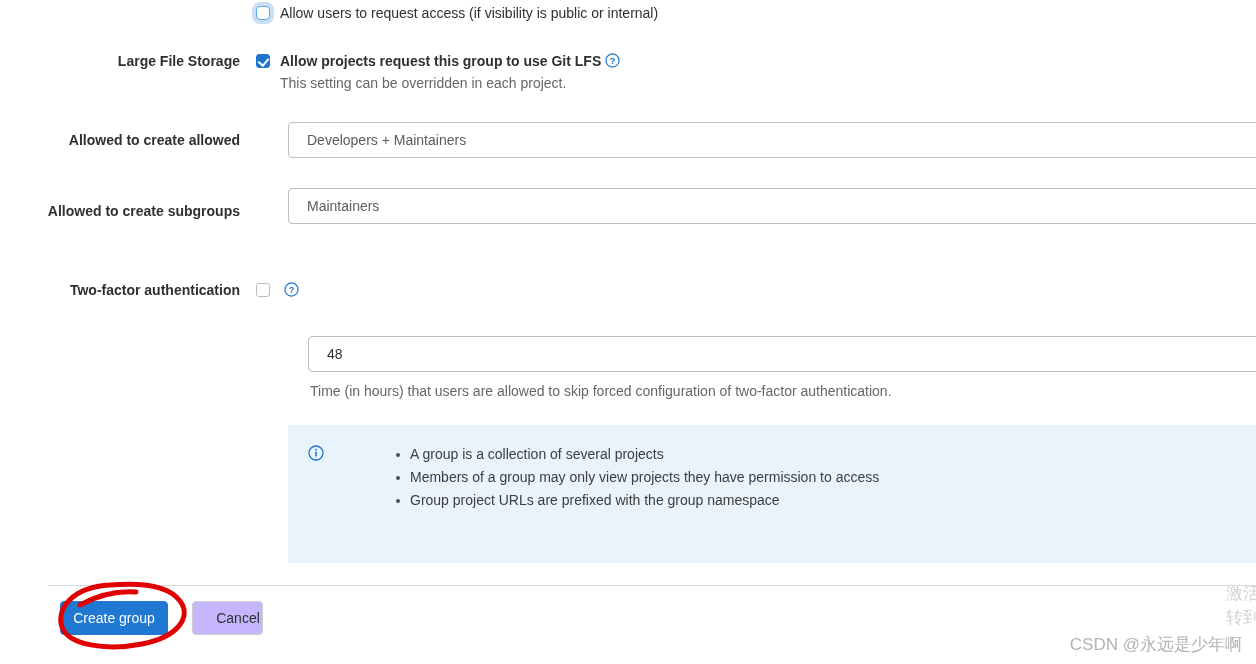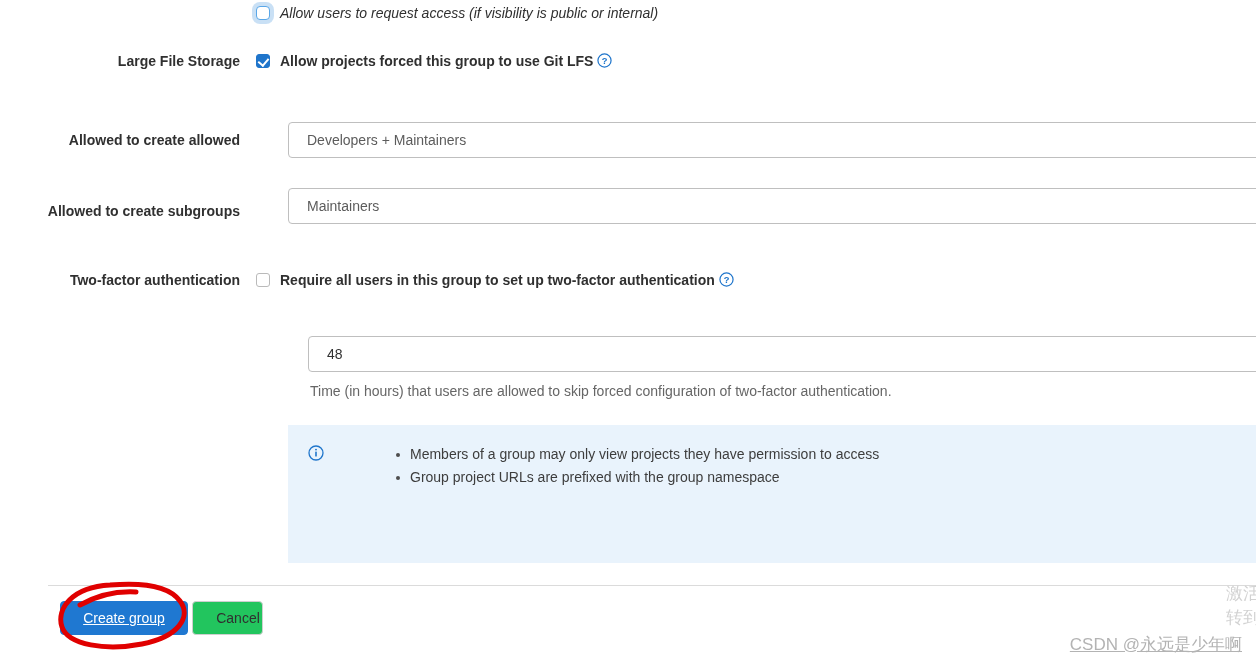--- a/index.html
+++ b/index.html
@@ -174,21 +174,21 @@
     cursor: pointer;
     border: 1px solid transparent;
     white-space: nowrap;
   }
   .btn-primary {
     background: #1f78d1;
     color: #ffffff;
     border-color: #1f78d1;
   }
   .btn-default {
-    background: #22c55e;
+    background: #c4b5fd;
     color: #303030;
     border-color: #cfcfcf;
     padding-left: 27px;
   }
 
   
   .annotation {
     position: absolute;
     left: 50px;
     top: 571px;
@@ -199,81 +199,81 @@
 
   
   .csdn-watermark {
     position: absolute;
     right: 14px;
     bottom: 8px;
     color: #b3b3b3;
     font-size: 17px;
     font-family: "Liberation Sans", sans-serif;
     white-space: nowrap;
-    text-decoration: underline;
   }
   .win-activate {
     position: absolute;
     right: -4px;
     bottom: 34px;
     color: #d2d2d2;
     font-size: 17px;
     line-height: 24px;
     text-align: left;
     white-space: nowrap;
   }
 </style>
 </head>
 <body>
 
-<div class="form-row" style="left:0; top:4px; width:1256px;font-style:italic;">
+<div class="form-row" style="left:0; top:4px; width:1256px;">
   <div class="field-label"></div>
   <div class="field-body">
     <label class="cb-line">
       <span class="cbox focused"></span>
       <span class="cb-label">Allow users to request access (if visibility is public or internal)</span>
     </label>
   </div>
 </div>
 
 <div class="form-row" style="left:0; top:52px; width:1044px;">
   <div class="field-label">Large File Storage</div>
   <div class="field-body">
     <label class="cb-line">
       <span class="cbox checked"></span>
-      <span class="cb-label bold"><span>Allow projects forced this group to use Git LFS</span><span class="help-icon"><svg width="15" height="15" viewBox="0 0 16 16">
+      <span class="cb-label bold"><span>Allow projects request this group to use Git LFS</span><span class="help-icon"><svg width="15" height="15" viewBox="0 0 16 16">
           <circle cx="8" cy="8" r="7" fill="none" stroke="#1f75cb" stroke-width="1.3"></circle>
           <text x="8" y="11.6" text-anchor="middle" font-family="Liberation Sans, sans-serif" font-size="10" font-weight="bold" fill="#1f75cb">?</text>
         </svg></span></span>
     </label>
+    <div class="helper">This setting can be overridden in each project.</div>
   </div>
 </div>
 
 <div class="form-row" style="left:0; top:131px; width:1256px;">
   <div class="field-label">Allowed to create allowed</div>
   <div class="field-body"></div>
 </div>
 <div class="input-box" style="left:288px; top:122px; width:1010px;">
   <span>Developers + Maintainers</span>
 </div>
 
 <div class="form-row" style="left:0; top:197px; width:1256px;">
   <div class="field-label" style="line-height:28px;">Allowed to create subgroups</div>
   <div class="field-body"></div>
 </div>
 <div class="input-box" style="left:288px; top:188px; width:1010px;">
   <span>Maintainers</span>
 </div>
 
-<div class="form-row" style="left:0; top:271px; width:1256px;">
+<div class="form-row" style="left:0; top:281px; width:1256px;">
   <div class="field-label">Two-factor authentication</div>
   <div class="field-body">
     <label class="cb-line">
       <span class="cbox"></span>
-      <span class="cb-label bold"><span>Require all users in this group to set up two-factor authentication</span><span class="help-icon"><svg width="15" height="15" viewBox="0 0 16 16">
+      <span class="cb-label bold"><span class="help-icon"><svg width="15" height="15" viewBox="0 0 16 16">
           <circle cx="8" cy="8" r="7" fill="none" stroke="#1f75cb" stroke-width="1.3"></circle>
           <text x="8" y="11.6" text-anchor="middle" font-family="Liberation Sans, sans-serif" font-size="10" font-weight="bold" fill="#1f75cb">?</text>
         </svg></span></span>
     </label>
   </div>
 </div>
 
 <div class="input-box" style="left:308px; top:336px; width:990px; color:#303030;">
   <span>48</span>
 </div>
@@ -281,28 +281,29 @@
 
 <div class="info-box" style="left:288px; top:425px; width:1010px; height:138px;">
   <div class="info-icon">
     <svg width="16" height="16" viewBox="0 0 16 16">
       <circle cx="8" cy="8" r="7" fill="none" stroke="#1f75cb" stroke-width="1.3"></circle>
       <circle cx="8" cy="4.6" r="0.95" fill="#1f75cb"></circle>
       <rect x="7.2" y="6.4" width="1.6" height="5.2" rx="0.6" fill="#1f75cb"></rect>
     </svg>
   </div>
   <ul class="info-list">
+    <li>A group is a collection of several projects</li>
     <li>Members of a group may only view projects they have permission to access</li>
     <li>Group project URLs are prefixed with the group namespace</li>
   </ul>
 </div>
 
 <div class="footer-divider"></div>
 
-<button class="btn btn-primary" style="left:60px; top:601px; width:128px;text-decoration:underline;">Create group</button>
+<button class="btn btn-primary" style="left:60px; top:601px; width:108px;">Create group</button>
 
 <button class="btn btn-default" style="left:192px; top:601px; width:71px;">Cancel</button>
 
 <svg class="annotation" viewBox="0 0 180 80">
   <path d="M60 14 C 22 16, 6 38, 12 56 C 18 74, 56 80, 92 73 C 128 66, 142 46, 130 30
            C 120 16, 96 11, 60 14 Z" fill="none" stroke="#e00000" stroke-width="5" stroke-linecap="round"></path>
   <path d="M30 34 C 48 24, 68 20, 86 21" fill="none" stroke="#e00000" stroke-width="5" stroke-linecap="round"></path>
 </svg>
 
 <div class="win-activate">

